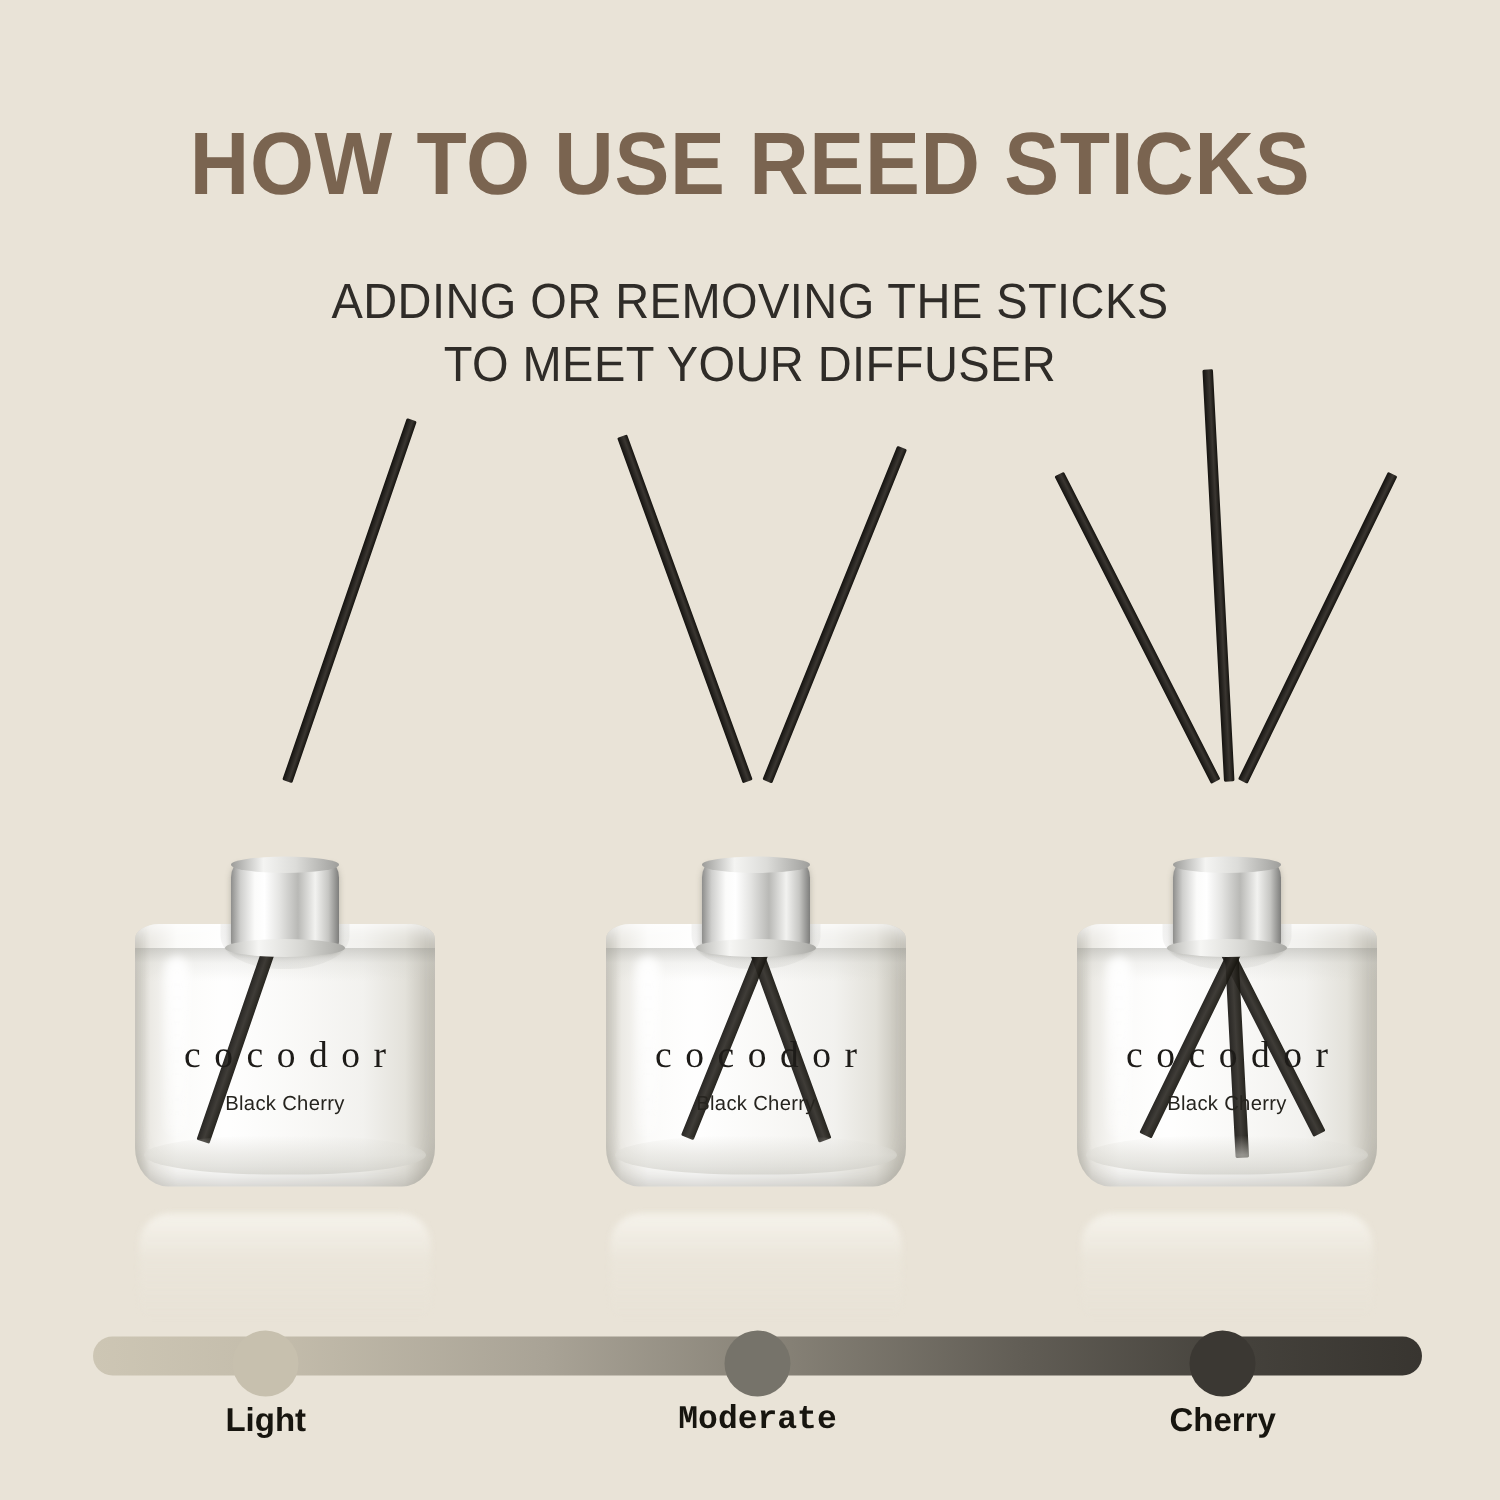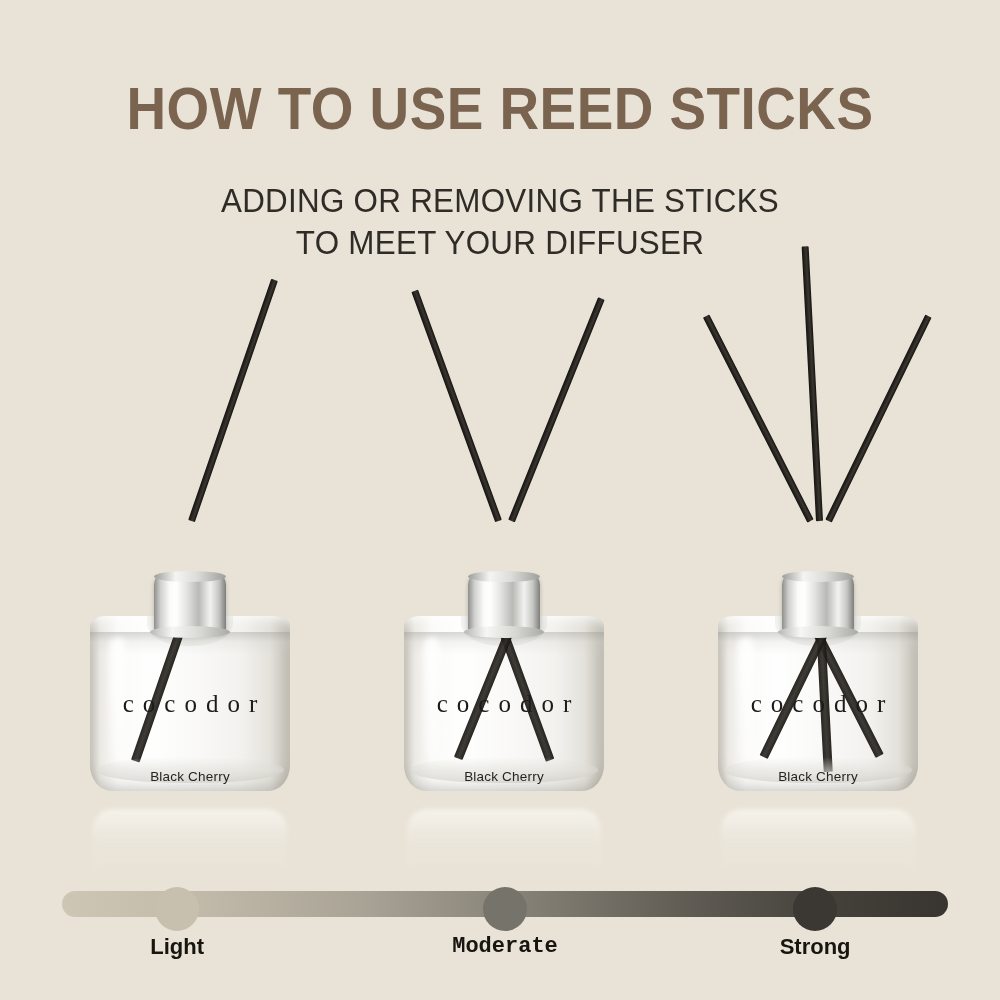--- a/index.html
+++ b/index.html
@@ -169,21 +169,20 @@
   }
   .variant {
     position: absolute;
     left: 0; right: 0;
     top: 112px;
     text-align: center;
     font-size: 13.5px;
     letter-spacing: 0.2px;
     color: #26241f;
     z-index: 6;
-    margin-top: 41px;
   }
 
   
   .cap {
     position: absolute;
     left: 50%;
     margin-left: -36px;
     bottom: 188px;
     width: 72px;
     height: 58px;
@@ -351,17 +350,17 @@
 
   <div class="slider-wrap">
     <div class="slider-bar" id="slider-bar" style="background: linear-gradient(90deg, rgb(205, 198, 180) 0%, rgb(195, 188, 171) 14%, rgb(169, 163, 150) 34%, rgb(134, 129, 118) 52%, rgb(97, 93, 85) 70%, rgb(69, 66, 60) 86%, rgb(56, 53, 48) 100%);">
         <div class="dot" style="left: 13%; background: rgb(199, 192, 174);"></div>
         <div class="dot" style="left: 50%; background: rgb(118, 115, 106);"></div>
         <div class="dot" style="left: 85%; background: rgb(59, 56, 51);"></div>
       </div>
     <div class="labels" id="slider-labels">
         <div class="label" style="left: 177.18px;">Light</div>
         <div class="label" style="left: 505px; font-family: Liberation Mono, monospace;">Moderate</div>
-        <div class="label" style="left: 815.1px;">Strong</div>
+        <div class="label" style="left: 815.1px;">Cherry</div>
       </div>
   </div>
 
 </div>
 
 </body></html>

